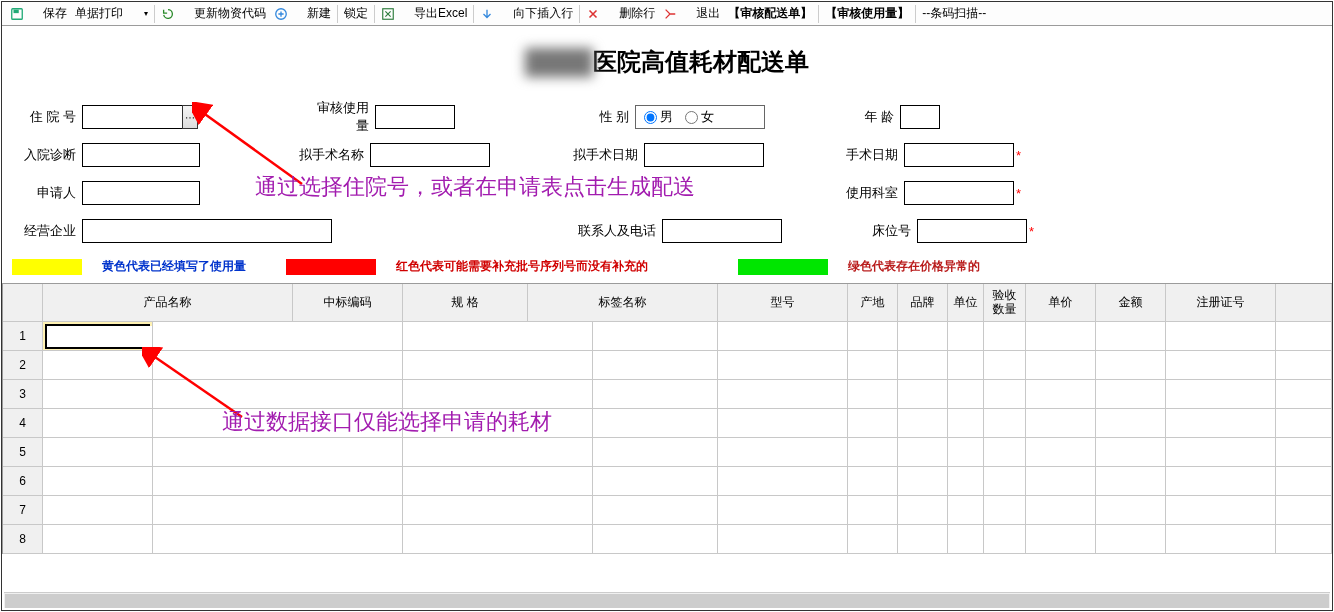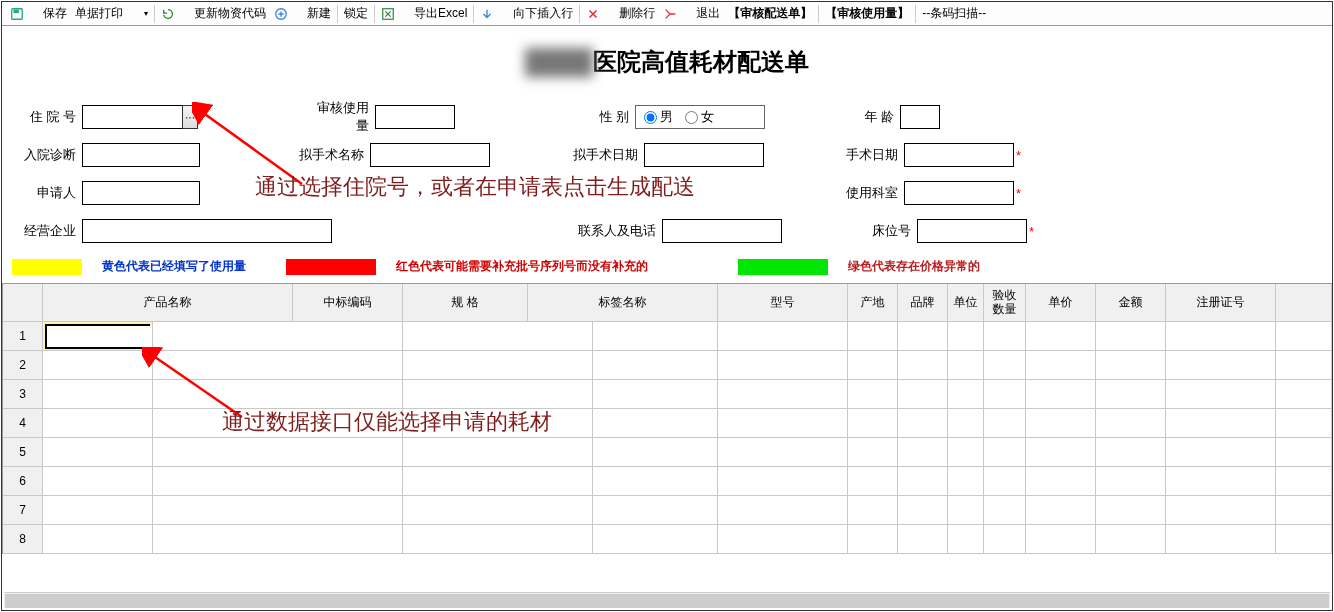--- a/index.html
+++ b/index.html
@@ -204,21 +204,21 @@
       outline: none;
       padding: 0 2px;
     }
     
     .annotation-arrow1 {
       position: absolute;
       pointer-events: none;
     }
     .anno-text {
       position: absolute;
-      color: #7f1d1d;
+      color: #a21caf;
       font-size: 22px;
       font-family: "Microsoft YaHei", sans-serif;
       pointer-events: none;
     }
     
     .bottom-scroll {
       position: absolute;
       bottom: 2px;
       left: 2px;
       right: 2px;

